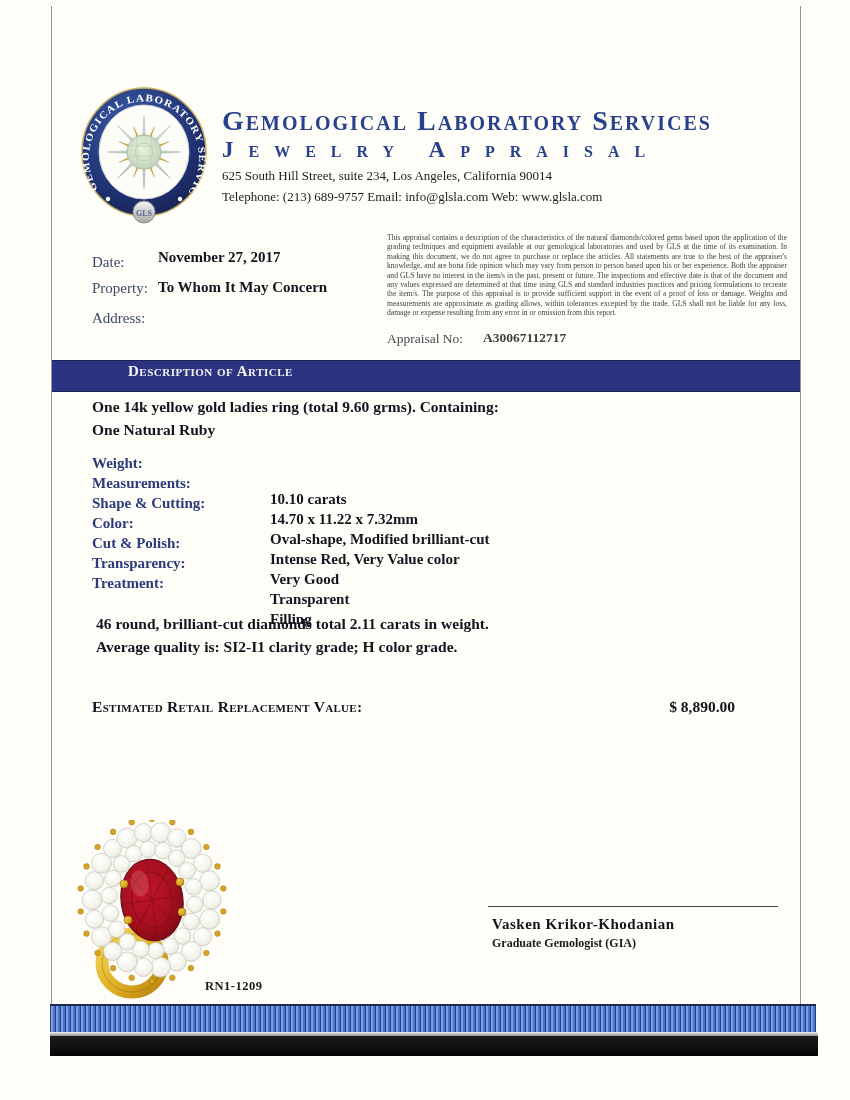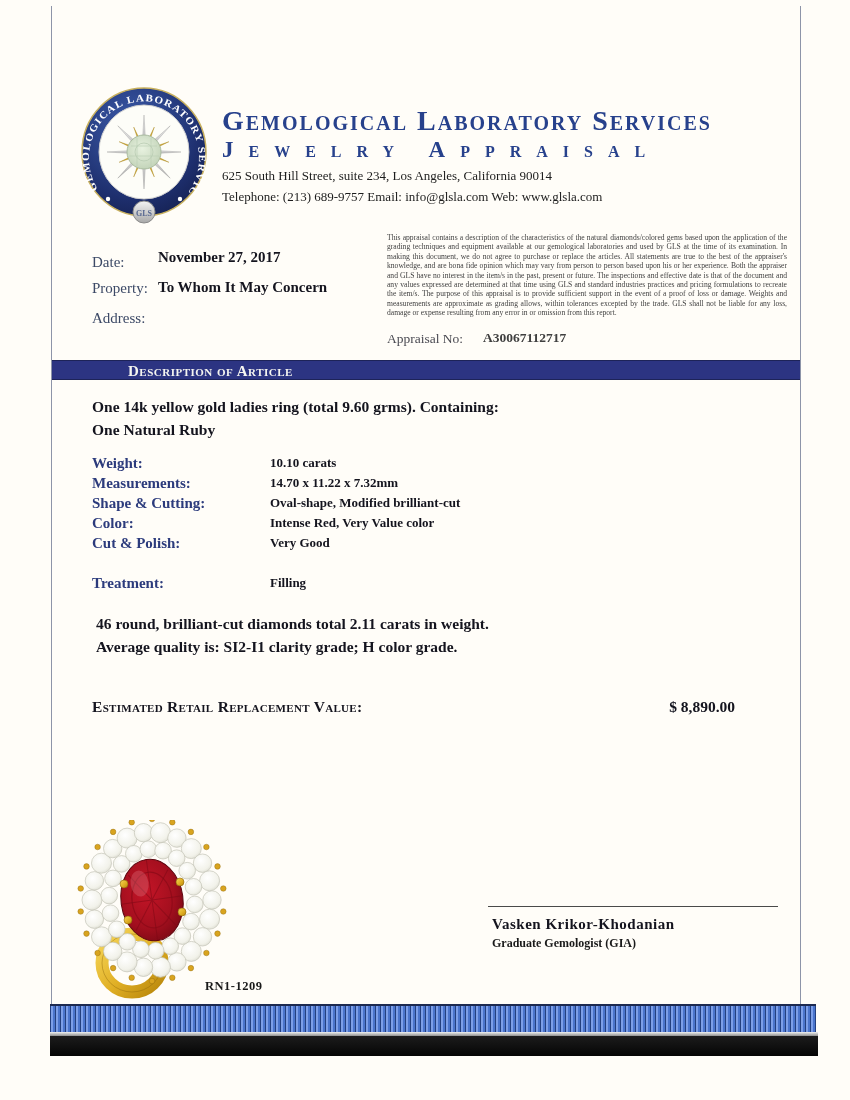--- a/index.html
+++ b/index.html
@@ -22,30 +22,30 @@
   
   .meta-label { position:absolute; left:92px; font-size:15px; color:#3c4966; }
   .meta-value { position:absolute; left:158px; font-size:15px; font-weight:bold; color:#14141e; white-space:nowrap; }
 
   .disclaimer { position:absolute; left:387px; top:233px; width:400px;
                 font-size:7.6px; line-height:9.4px; color:#3f3f3f; text-align:justify; }
   .appraisal-no-label { position:absolute; left:387px; top:331px; font-size:13.5px; color:#4a4a52; }
   .appraisal-no-value { position:absolute; left:483px; top:330px; font-size:13.5px; font-weight:bold; color:#404040; }
 
   
-  .section-bar { position:absolute; left:52px; top:360px; width:748px; height:20px;
+  .section-bar { position:absolute; left:52px; top:360px; width:748px; height:32px;
                  background:#2c3482; color:#f5f5f0; font-variant:small-caps; font-weight:bold;
                  font-size:15px; line-height:20px; padding-left:76px; letter-spacing:0.5px;
                  border-top:1px solid #1d2358; border-bottom:1px solid #1d2358; }
 
   .intro-line { position:absolute; left:92px; font-size:15.5px; font-weight:bold; color:#14141e; white-space:nowrap; }
 
   .prop-row { position:absolute; left:92px; width:620px; height:20px; }
   .prop-label { position:absolute; left:0; font-size:15px; font-weight:bold; color:#2c3b7c; }
-  .prop-value { position:absolute; left:178px; font-size:13px; font-weight:bold; color:#14141e; white-space:nowrap; }
+  .prop-value { position:absolute; left:178px; font-size:15px; font-weight:bold; color:#14141e; white-space:nowrap;margin-top:36px; }
 
   .diamonds-line { position:absolute; left:96px; font-size:15.5px; font-weight:bold; color:#14141e; white-space:nowrap; }
 
   .valuation-label { position:absolute; left:92px; top:698px; font-variant:small-caps; font-weight:bold;
                      font-size:15.5px; color:#14141e; letter-spacing:0.3px; }
   .valuation-amount { position:absolute; left:600px; top:698px; width:135px; text-align:right;
                       font-size:15.5px; font-weight:bold; color:#14141e; }
 
   
   .ring-wrap { position:absolute; left:70px; top:820px; width:290px; height:185px; }
@@ -158,20 +158,24 @@
     <span class="prop-label">Shape &amp; Cutting:</span>
     <span class="prop-value">Oval-shape, Modified brilliant-cut</span>
   </div>
   <div class="prop-row" style="top:515px;">
     <span class="prop-label">Color:</span>
     <span class="prop-value">Intense Red, Very Value color</span>
   </div>
   <div class="prop-row" style="top:535px;">
     <span class="prop-label">Cut &amp; Polish:</span>
     <span class="prop-value">Very Good</span>
+  </div>
+  <div class="prop-row" style="top:555px;">
+    <span class="prop-label">Transparency:</span>
+    <span class="prop-value">Transparent</span>
   </div>
   <div class="prop-row" style="top:575px;">
     <span class="prop-label">Treatment:</span>
     <span class="prop-value">Filling</span>
   </div>
 
   <div class="diamonds-line" style="top:615px;">46 round, brilliant-cut diamonds total 2.11 carats in weight.</div>
   <div class="diamonds-line" style="top:638px;">Average quality is: SI2-I1 clarity grade; H color grade.</div>
 
   <div class="valuation-label">Estimated Retail Replacement Value:</div>

